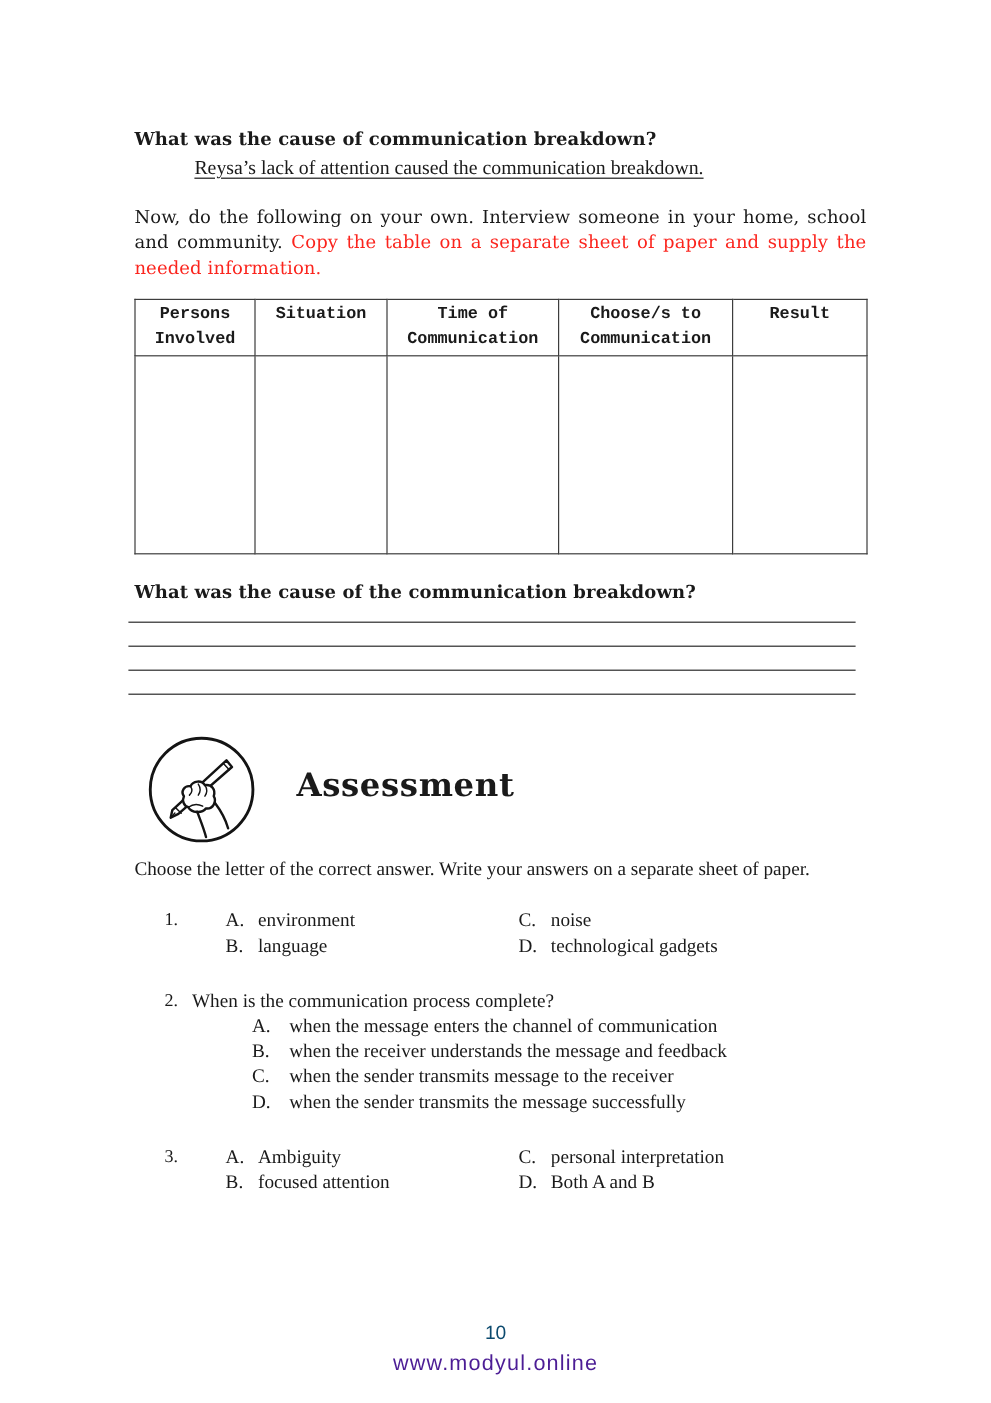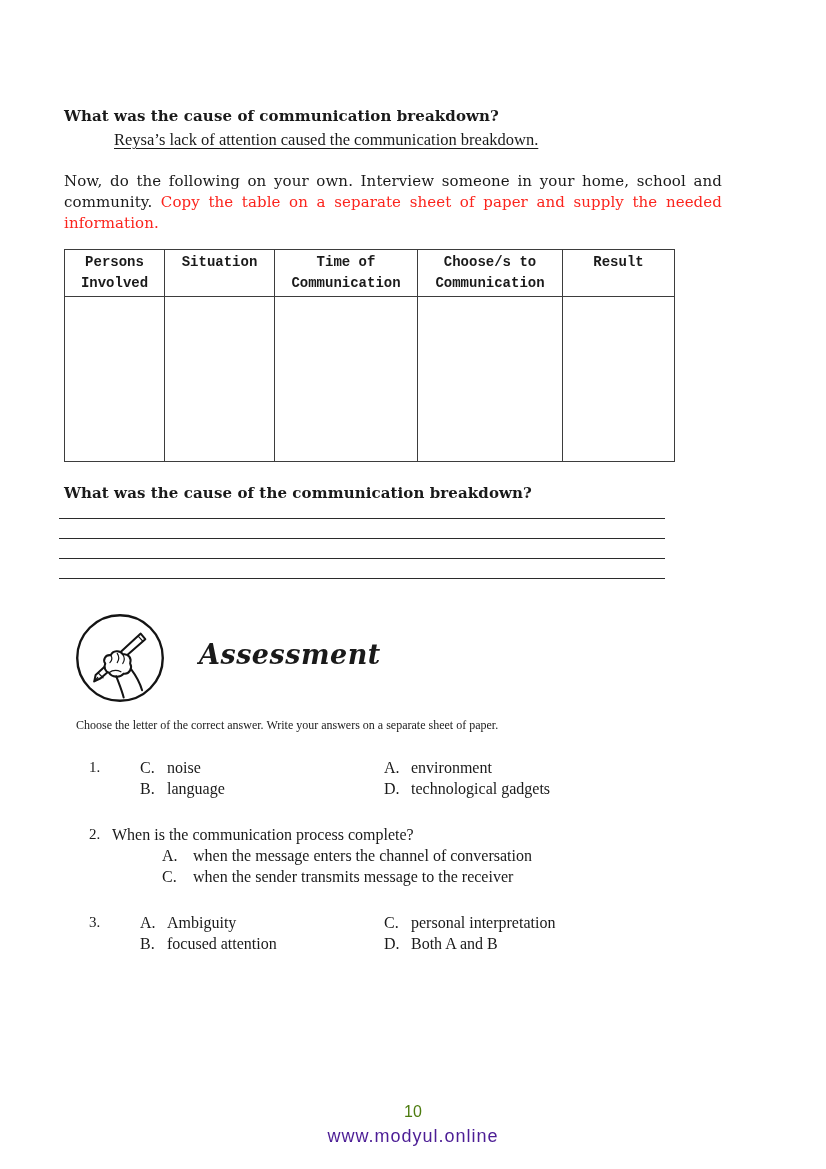--- a/index.html
+++ b/index.html
@@ -2,21 +2,21 @@
 <html><head>
 <meta charset="utf-8">
 <style>
   * { margin:0; padding:0; box-sizing:border-box; }
   html,body { background:#ffffff; }
   .page {
     position:relative; width:826px; height:1169px; margin:0 auto;
     background:#ffffff; color:#1a1a1a; overflow:hidden;
     font-family:"DejaVu Serif", serif;
   }
-  .content { padding:106px 104px 0 64px; }
+  .content { padding:106px 104px 0 112px; }
 
   .h-bold {
     font-family:"DejaVu Serif", serif; font-weight:bold;
     font-size:15px; line-height:20px; letter-spacing:0.1px;
   }
   .answer-underlined {
     margin:3px 0 0 50px;
     font-family:"Liberation Serif", serif; font-size:16.5px; line-height:21px;
     text-decoration:underline; text-underline-offset:3px;
   }
@@ -38,47 +38,47 @@
 
   .h2 { margin-top:21px; }
   .blank-lines { margin-top:0; }
   .blank-line { height:20px; border-bottom:1.5px solid #2b2b2b; width:606px; margin-left:-5px; }
   .blank-line:first-child { height:16px; }
 
   .assess-header { margin-top:33px; display:flex; align-items:center; }
   .assess-icon { width:92px; height:92px; flex:0 0 92px; margin-left:10px; }
   .assess-title {
     margin-left:33px; margin-top:-8px;
-    font-family:"DejaVu Serif", serif; font-weight:bold; font-style:italic;
+    font-family:"DejaVu Serif", serif; font-weight:bold; 
     font-size:27px; letter-spacing:0.5px;
   }
 
   .instruction {
     margin-top:6px; font-family:"Liberation Serif", serif;
-    font-size:12px; line-height:30px; text-align:justify;margin-left:12px;
+    font-size:16px; line-height:30px; text-align:justify;
   }
 
   .question { position:relative; font-family:"Liberation Serif", serif; font-size:16px; line-height:21px; }
   .q1 { margin-top:17px; }
   .q2 { margin-top:25px; }
   .q3 { margin-top:25px; }
   .qnum { position:absolute; left:25px; top:0; font-size:15px; }
   .qtext { margin-left:48px; }
   .just-line { text-align:justify; text-align-last:justify; }
 
   .opt-grid { margin-left:48px; }
   .opt-row { display:flex; }
   .opt-row .opt { flex:0 0 272px; padding-left:28px; }
   .opt-row .opt + .opt { flex:1 1 auto; padding-left:0; }
   .letter { display:inline-block; width:27px; }
   .opt-stack { margin-left:98px; }
   .opt-stack .letter { width:31px; }
 
   .footer { position:absolute; left:0; right:0; bottom:22px; text-align:center; }
-  .page-number { font-family:"Liberation Sans", sans-serif; font-size:16px; color:#4d7c0f; }
+  .page-number { font-family:"Liberation Sans", sans-serif; font-size:16px; color:#0c4a6e; }
   .watermark {
     margin-top:5px; font-family:"Liberation Sans", sans-serif;
     font-size:18px; color:#4c1d95; letter-spacing:1px;
   }
   svg .stroke { fill:none; stroke:#141414; stroke-width:2.2; stroke-linecap:round; stroke-linejoin:round; }
   svg .thin { fill:none; stroke:#141414; stroke-width:1.3; stroke-linecap:round; }
 </style>
 </head>
 <body>
 
@@ -150,36 +150,38 @@
       </svg>
       <div class="assess-title">Assessment</div>
     </div>
 
     <div class="instruction">Choose the letter of the correct answer. Write your answers on a separate sheet of paper.</div>
 
     <div class="question q1">
       <span class="qnum">1.</span>
       <div class="opt-grid">
         <div class="opt-row">
+          <div class="opt"><span class="letter">A.</span><span>environment</span></div>
           <div class="opt"><span class="letter">C.</span><span>noise</span></div>
-          <div class="opt"><span class="letter">A.</span><span>environment</span></div>
         </div>
         <div class="opt-row">
           <div class="opt"><span class="letter">B.</span><span>language</span></div>
           <div class="opt"><span class="letter">D.</span><span>technological gadgets</span></div>
         </div>
       </div>
     </div>
 
     <div class="question q2">
       <span class="qnum">2.</span>
       <div class="qtext">When is the communication process complete?</div>
       <div class="opt-stack">
-        <div><span class="letter">A.</span><span>when the message enters the channel of conversation</span></div>
+        <div><span class="letter">A.</span><span>when the message enters the channel of communication</span></div>
+        <div><span class="letter">B.</span><span>when the receiver understands the message and feedback</span></div>
         <div><span class="letter">C.</span><span>when the sender transmits message to the receiver</span></div>
+        <div><span class="letter">D.</span><span>when the sender transmits the message successfully</span></div>
       </div>
     </div>
 
     <div class="question q3">
       <span class="qnum">3.</span>
       <div class="opt-grid">
         <div class="opt-row">
           <div class="opt"><span class="letter">A.</span><span>Ambiguity</span></div>
           <div class="opt"><span class="letter">C.</span><span>personal interpretation</span></div>
         </div>

